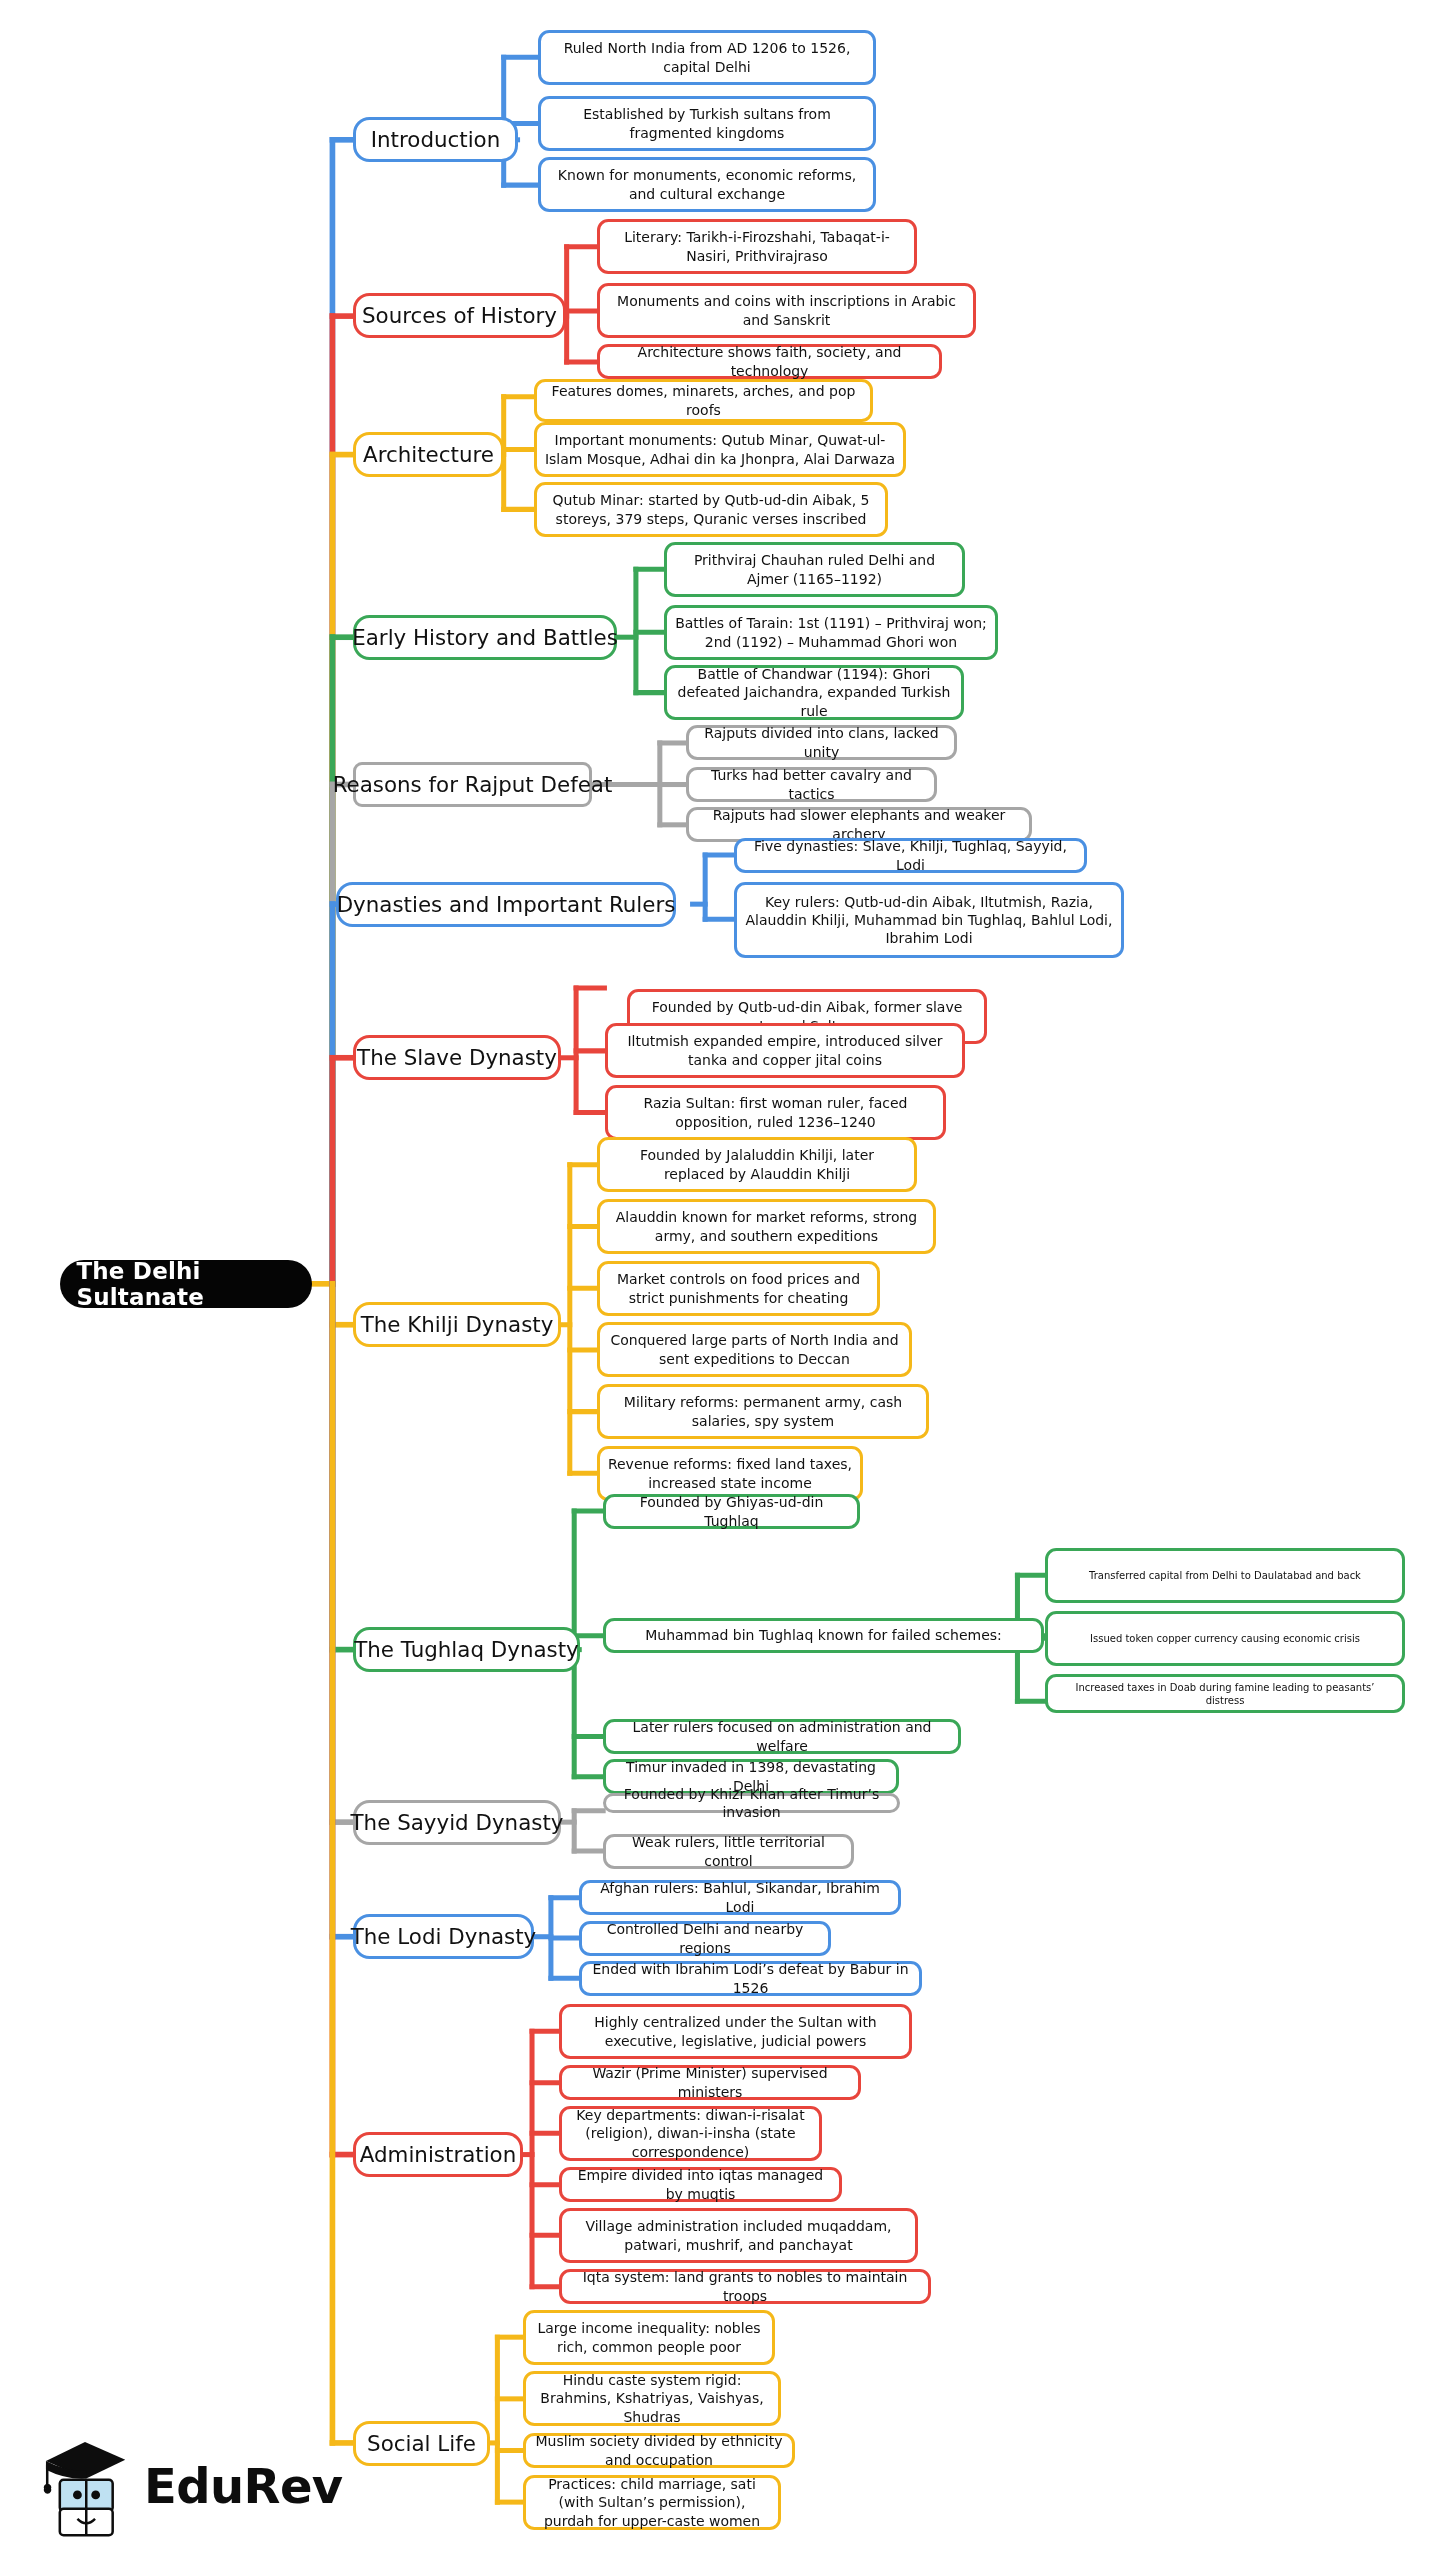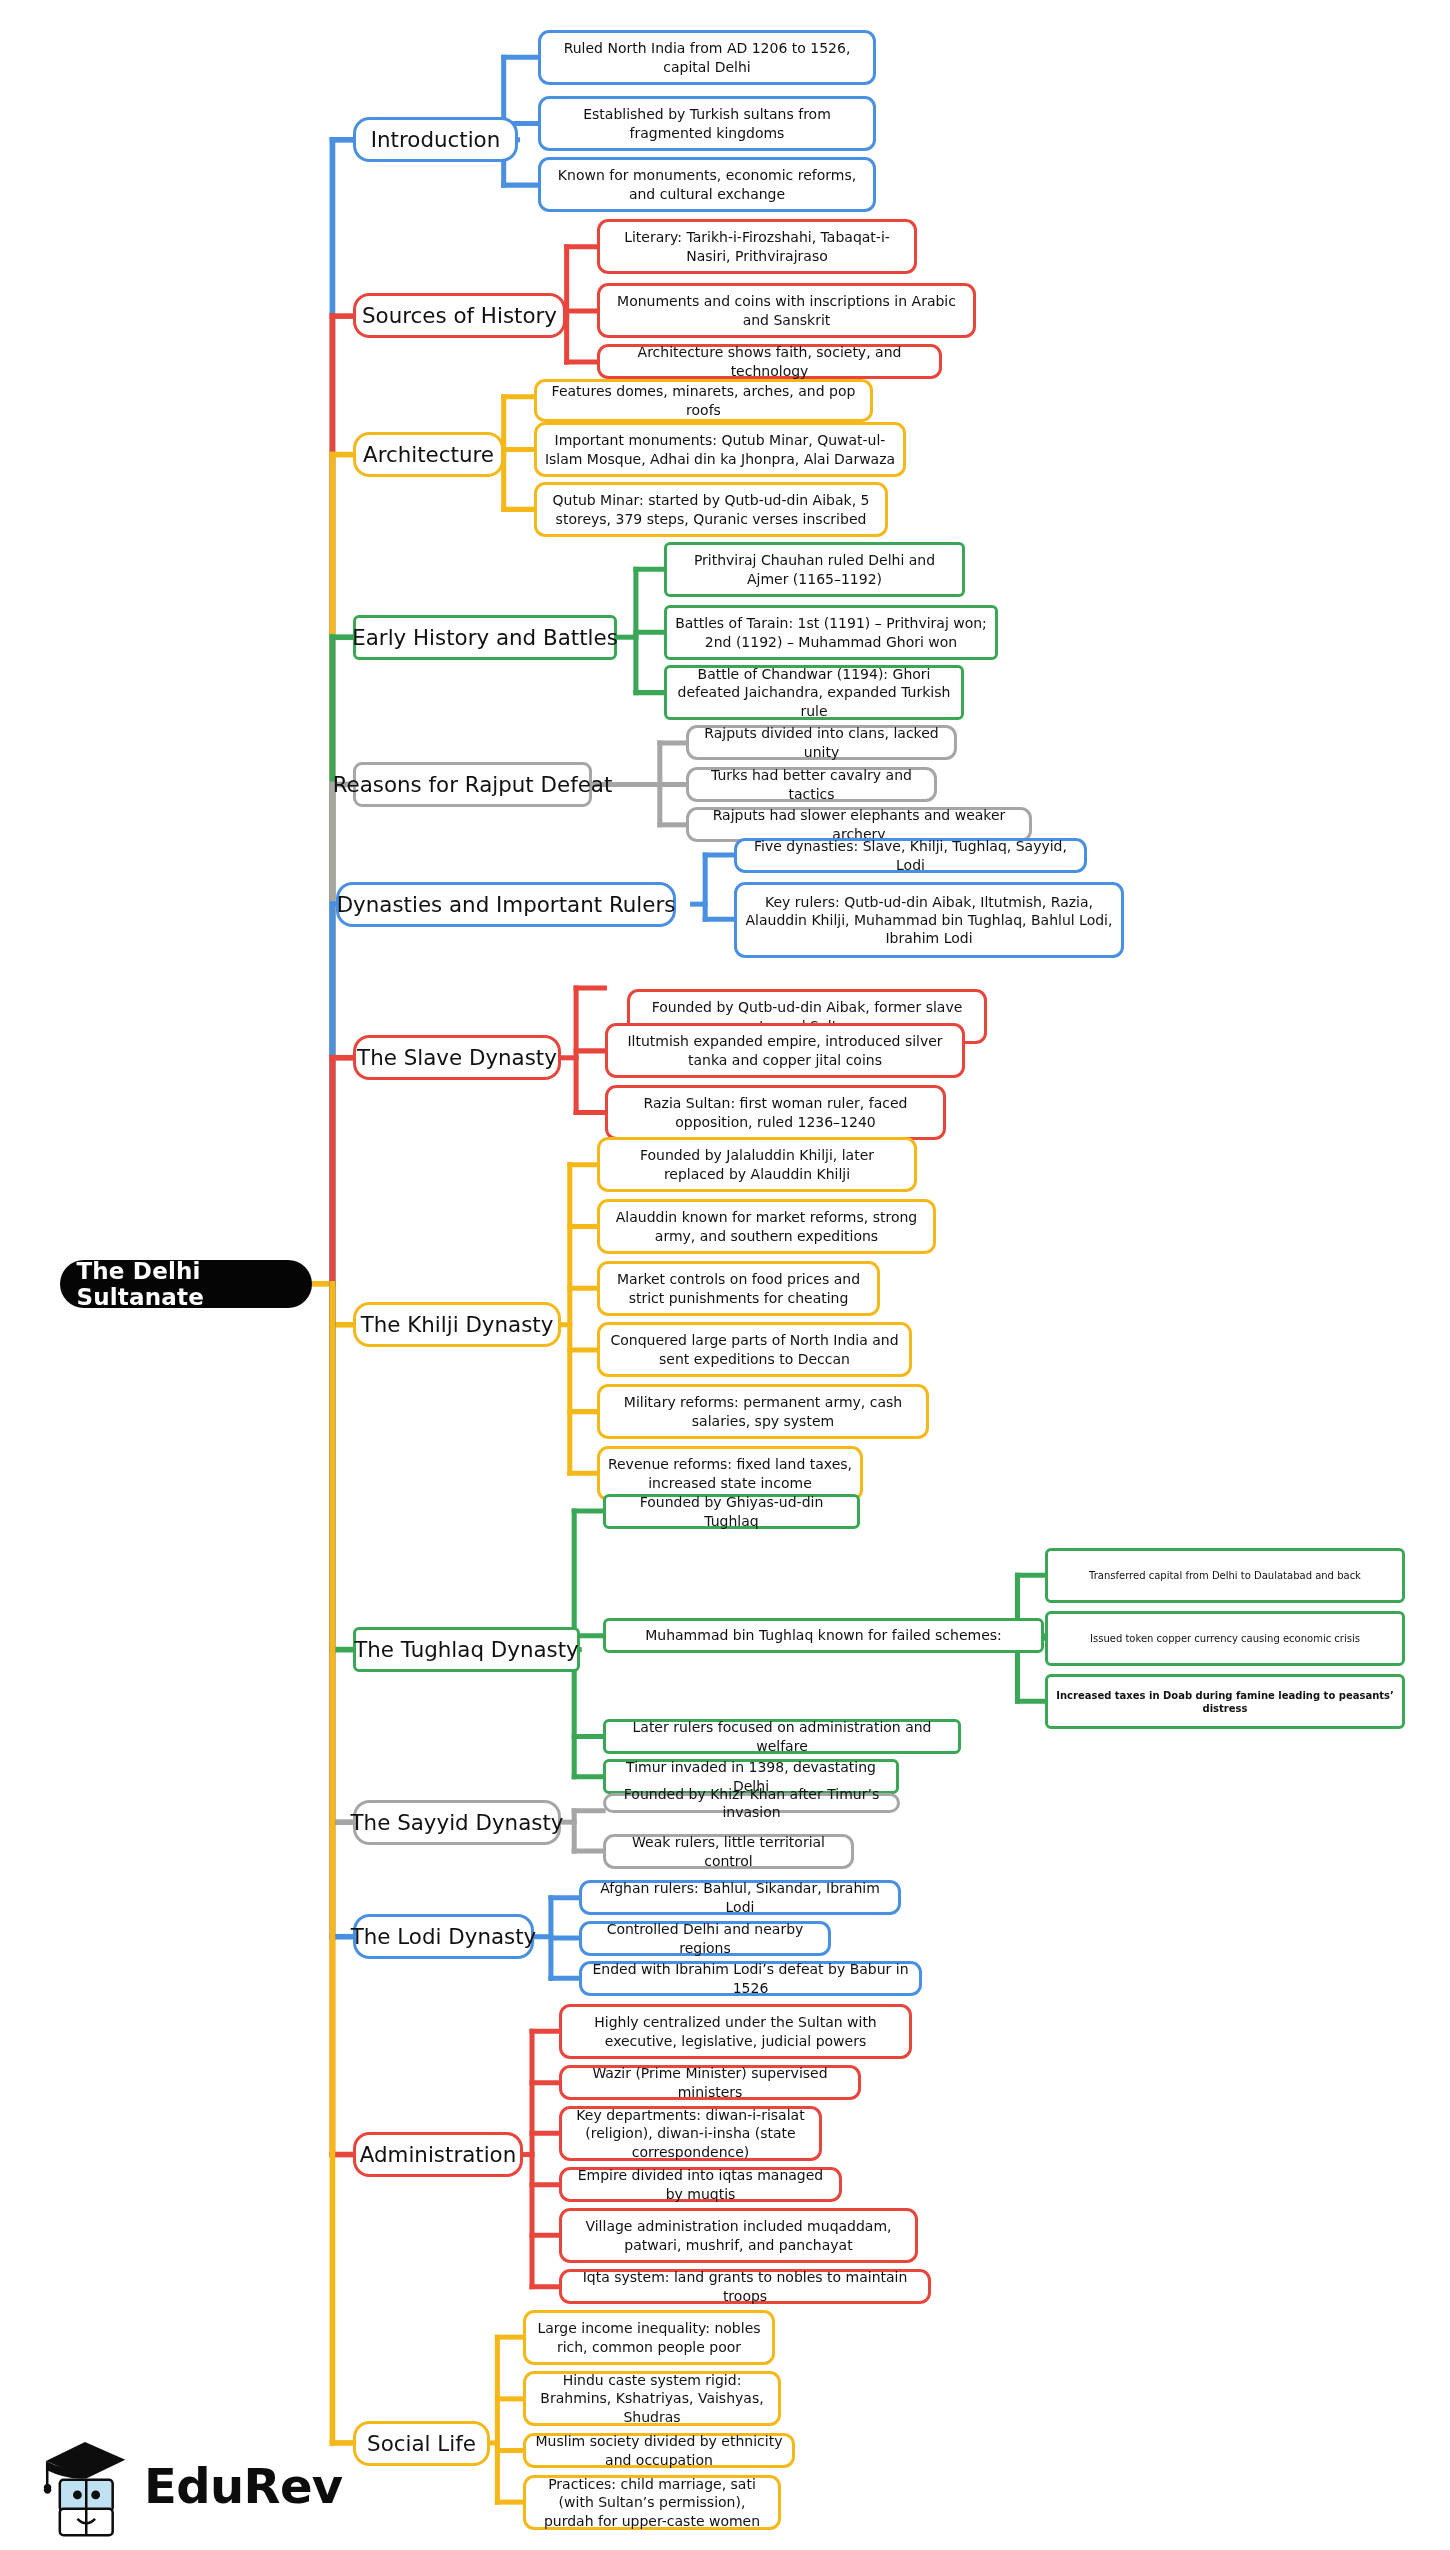--- a/index.html
+++ b/index.html
@@ -45,21 +45,21 @@
   
   .l1 { font-size:21.4px; border-width:3.1px; border-radius:16.4px; padding:0 11.3px; white-space:nowrap; }
   
   .l2 { font-size:14px; border-width:3.1px; border-radius:11.3px; }
   .l3 { font-size:10px; border-width:3.1px; border-radius:11.3px; }
 
   
   .c-blue   { border-color:#4a90e2; }
   .c-red    { border-color:#e8453c; }
   .c-amber  { border-color:#f5b819; }
-  .c-green  { border-color:#3aa757;border-radius:6px; }
+  .c-green  { border-color:#3aa757; }
   .c-gray   { border-color:#a6a6a6; }
 
   
   #logo { position:absolute; left:37px; top:2432px; width:271px; height:107px; }
   #logo-wordmark {
     position:absolute; left:107px; top:26.4px;
     font-size:48px; font-weight:bold; color:#0d0d0d;
     letter-spacing:-0.6px;
     font-family:"DejaVu Sans", sans-serif;
   }
@@ -206,21 +206,21 @@
     <div class="node l2 c-amber" style="left: 597px; top: 1199px; width: 339px; height: 55px;">Alauddin known for market reforms, strong army, and southern expeditions</div>
     <div class="node l2 c-amber" style="left: 597px; top: 1261px; width: 283px; height: 55px;">Market controls on food prices and strict punishments for cheating</div>
     <div class="node l2 c-amber" style="left: 597px; top: 1322px; width: 315px; height: 55px;">Conquered large parts of North India and sent expeditions to Deccan</div>
     <div class="node l2 c-amber" style="left: 597px; top: 1384px; width: 332px; height: 55px;">Military reforms: permanent army, cash salaries, spy system</div>
     <div class="node l2 c-amber" style="left: 597px; top: 1446px; width: 266px; height: 55px;">Revenue reforms: fixed land taxes, increased state income</div>
     <div class="node l1 c-green" style="left: 353px; top: 1627px; width: 227px; height: 45px;">The Tughlaq Dynasty</div>
     <div class="node l2 c-green" style="left: 603px; top: 1494px; width: 257px; height: 35px;">Founded by Ghiyas-ud-din Tughlaq</div>
     <div class="node l2 c-green" style="left: 603px; top: 1618px; width: 441px; height: 35px;">Muhammad bin Tughlaq known for failed schemes:</div>
     <div class="node l3 c-green" style="left: 1045px; top: 1548px; width: 360px; height: 55px;">Transferred capital from Delhi to Daulatabad and back</div>
     <div class="node l3 c-green" style="left: 1045px; top: 1611px; width: 360px; height: 55px;">Issued token copper currency causing economic crisis</div>
-    <div class="node l3 c-green" style="left: 1045px; top: 1674px; width: 360px; height: 55px; font-weight: bold;">Increased taxes in Doab during famine leading to peasants’ distress</div>
+    <div class="node l3 c-green" style="left: 1045px; top: 1674px; width: 360px; height: 39px;">Increased taxes in Doab during famine leading to peasants’ distress</div>
     <div class="node l2 c-green" style="left: 603px; top: 1719px; width: 358px; height: 35px;">Later rulers focused on administration and welfare</div>
     <div class="node l2 c-green" style="left: 603px; top: 1759px; width: 296px; height: 35px;">Timur invaded in 1398, devastating Delhi</div>
     <div class="node l1 c-gray" style="left: 353px; top: 1800px; width: 208px; height: 45px;">The Sayyid Dynasty</div>
     <div class="node l2 c-gray" style="left: 603px; top: 1793px; width: 297px; height: 20px;">Founded by Khizr Khan after Timur’s invasion</div>
     <div class="node l2 c-gray" style="left: 603px; top: 1834px; width: 251px; height: 35px;">Weak rulers, little territorial control</div>
     <div class="node l1 c-blue" style="left: 353px; top: 1914px; width: 181px; height: 45px;">The Lodi Dynasty</div>
     <div class="node l2 c-blue" style="left: 579px; top: 1880px; width: 322px; height: 35px;">Afghan rulers: Bahlul, Sikandar, Ibrahim Lodi</div>
     <div class="node l2 c-blue" style="left: 579px; top: 1921px; width: 252px; height: 35px;">Controlled Delhi and nearby regions</div>
     <div class="node l2 c-blue" style="left: 579px; top: 1961px; width: 343px; height: 35px;">Ended with Ibrahim Lodi’s defeat by Babur in 1526</div>
     <div class="node l1 c-red" style="left: 353px; top: 2132px; width: 170px; height: 45px;">Administration</div>

